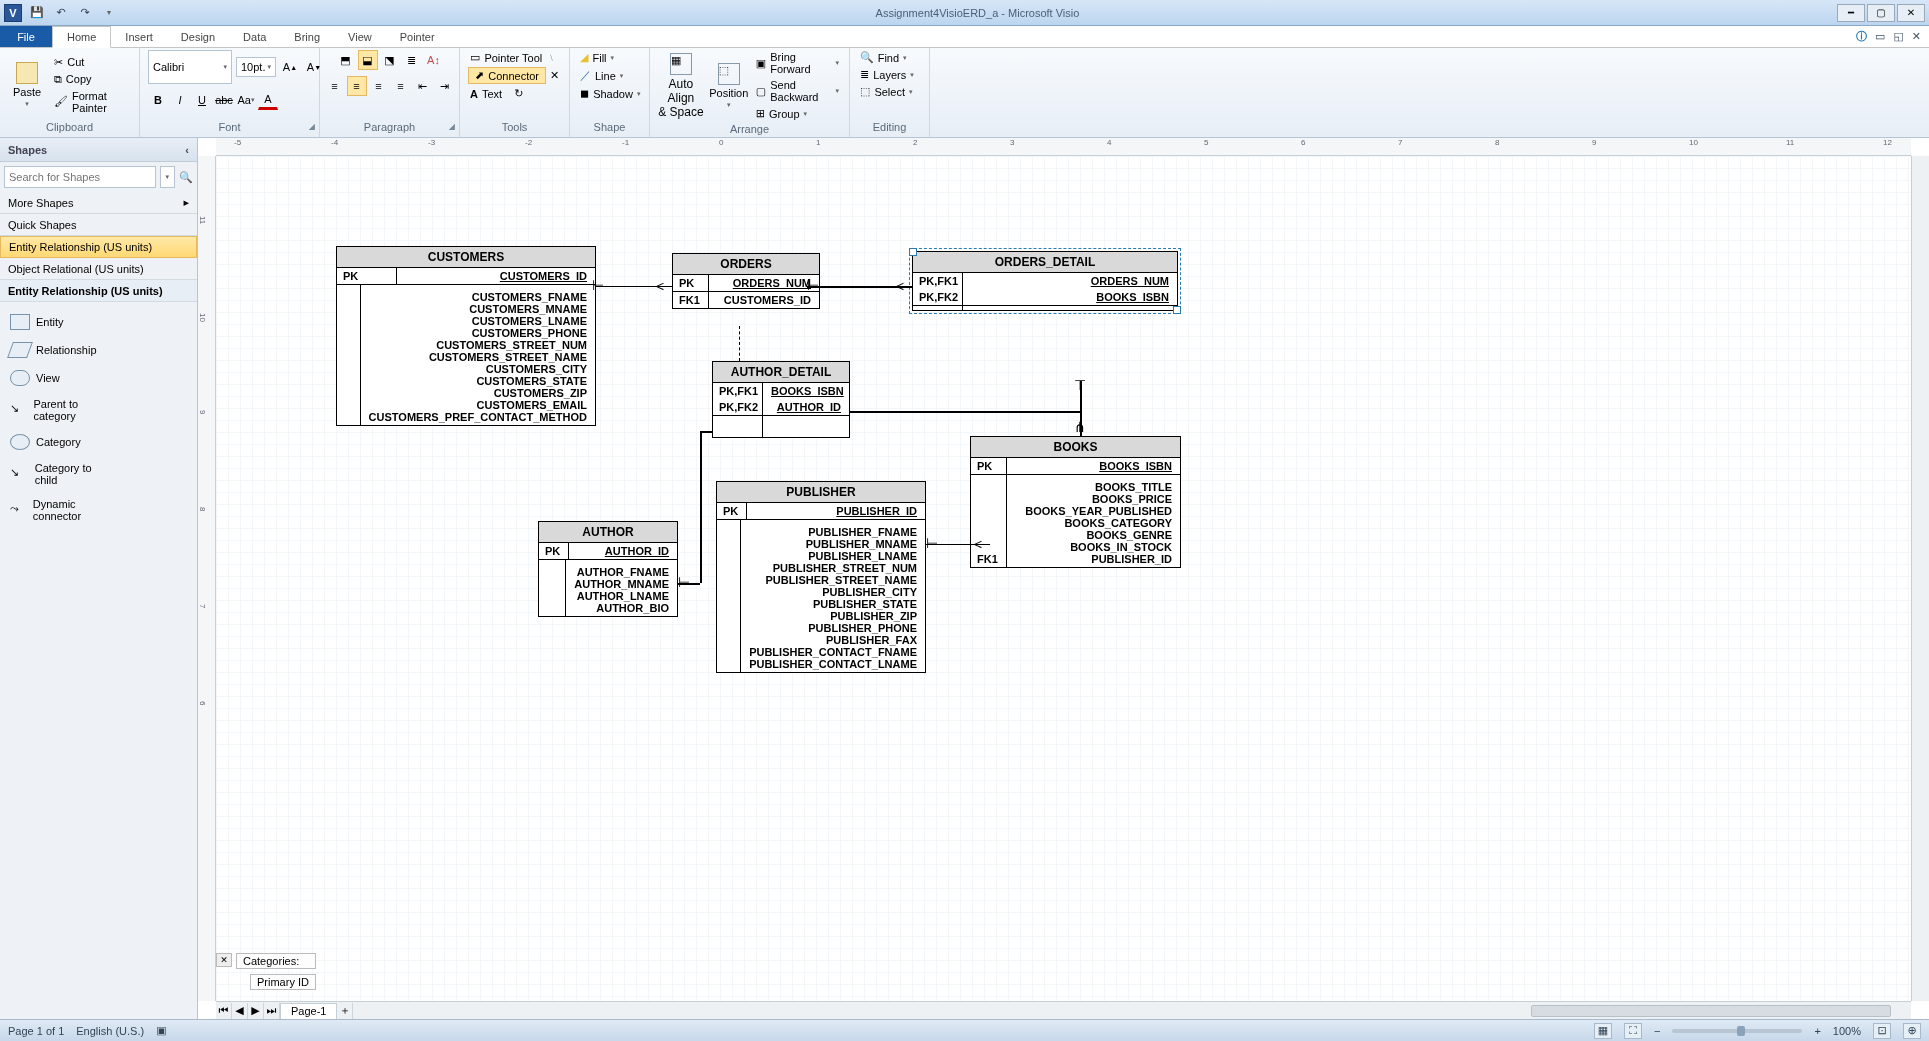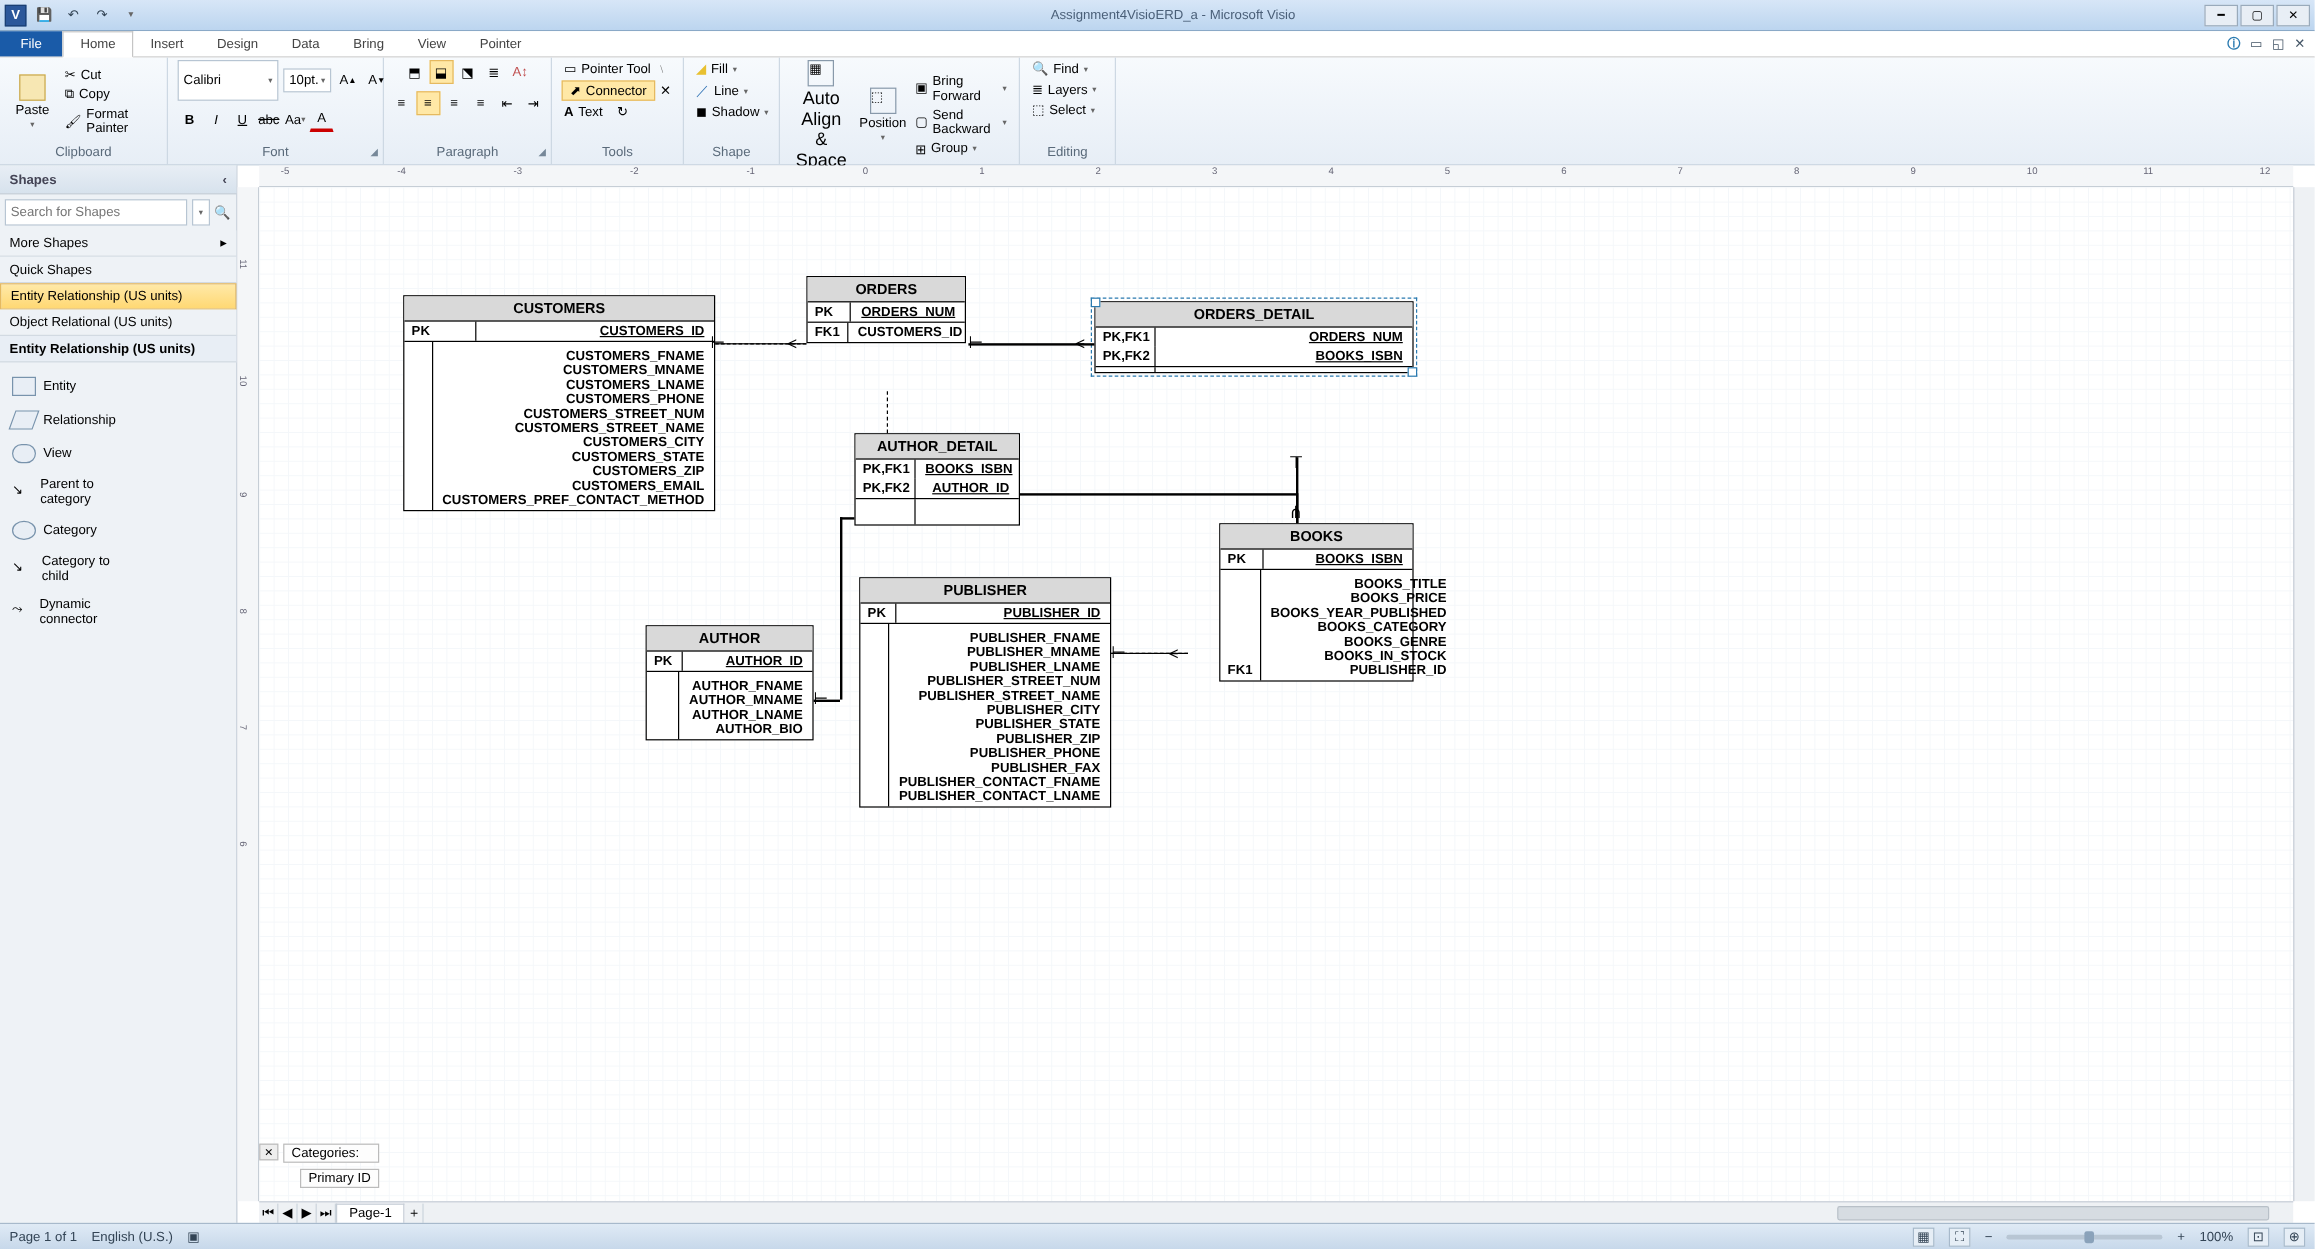--- a/index.html
+++ b/index.html
@@ -260,21 +260,21 @@
           <span class="caret">▾</span>
         </div>
     </div>
     <div class="rgrp-lbl"><span>Shape</span></div>
   </div>
 
   <div class="rgrp" style="width:200px">
     <div class="rgrp-body">
       <div class="bigbtn">
           <div class="ic" style="border:1px solid #89a">▦</div>
-          <span style="white-space:pre-line;text-align:center;font-size:15px">Auto Align
+          <span style="white-space:pre-line;text-align:center;font-size:12px">Auto Align
 &amp; Space</span>
         </div>
       <div class="bigbtn">
           <div class="ic" style="border:1px solid #89a">⬚</div>
           <span>Position</span>
           <span class="caret">▾</span>
         </div>
       <div class="smrow">
         <div class="smbtn">
             <span>▣</span>
@@ -427,21 +427,21 @@
           <div>CUSTOMERS_STREET_NAME</div>
           <div>CUSTOMERS_CITY</div>
           <div>CUSTOMERS_STATE</div>
           <div>CUSTOMERS_ZIP</div>
           <div>CUSTOMERS_EMAIL</div>
           <div>CUSTOMERS_PREF_CONTACT_METHOD</div>
         </div>
           </div>
       </div>
 
-      <div class="ent" style="left:456px;top:74px;width:133px">
+      <div class="ent" style="left:456px;top:97px;width:148px">
         <div class="ent-title">ORDERS</div>
         <div class="ent-row">
             <div class="ent-kcol" style="width:36px">PK</div>
             <div class="ent-acol pk">ORDERS_NUM</div>
           </div>
         <div class="ent-row ent-sep">
             <div class="ent-kcol" style="width:36px">FK1</div>
             <div class="ent-acol">CUSTOMERS_ID</div>
           </div>
       </div>
@@ -512,21 +512,21 @@
           <div>PUBLISHER_STATE</div>
           <div>PUBLISHER_ZIP</div>
           <div>PUBLISHER_PHONE</div>
           <div>PUBLISHER_FAX</div>
           <div>PUBLISHER_CONTACT_FNAME</div>
           <div>PUBLISHER_CONTACT_LNAME</div>
         </div>
           </div>
       </div>
 
-      <div class="ent" style="left:800px;top:280px;width:162px">
+      <div class="ent" style="left:754px;top:280px;width:211px">
         <div class="ent-title">BOOKS</div>
         <div class="ent-row">
             <div class="ent-kcol" style="width:36px">PK</div>
             <div class="ent-acol pk">BOOKS_ISBN</div>
           </div>
         <div class="ent-row ent-sep">
             <div class="ent-kcol" style="width:36px;padding-top:6px">
           <div>&nbsp;</div>
               <div>&nbsp;</div>
               <div>&nbsp;</div>

